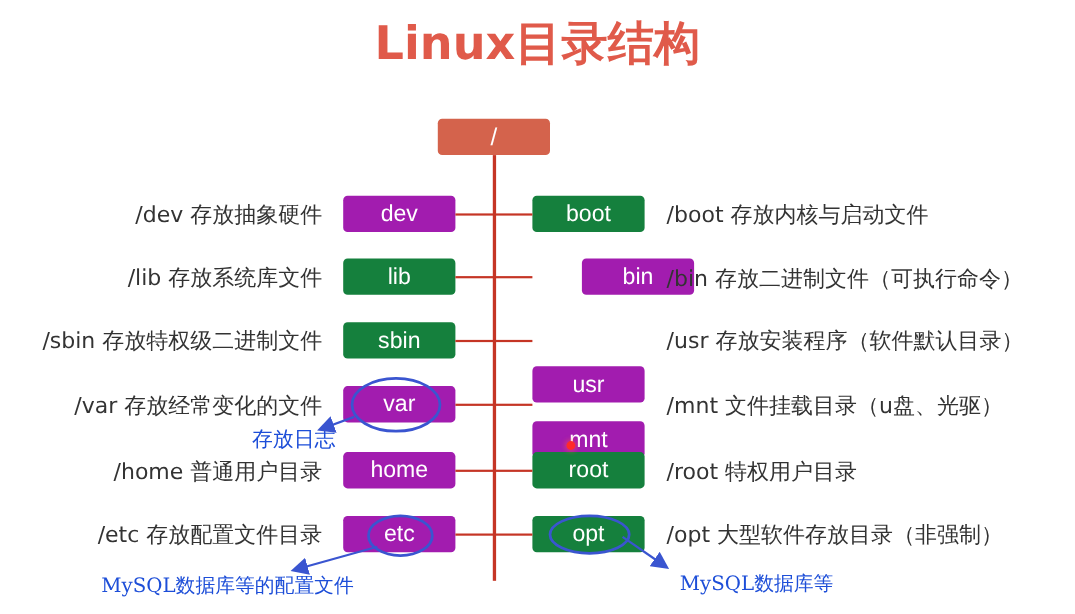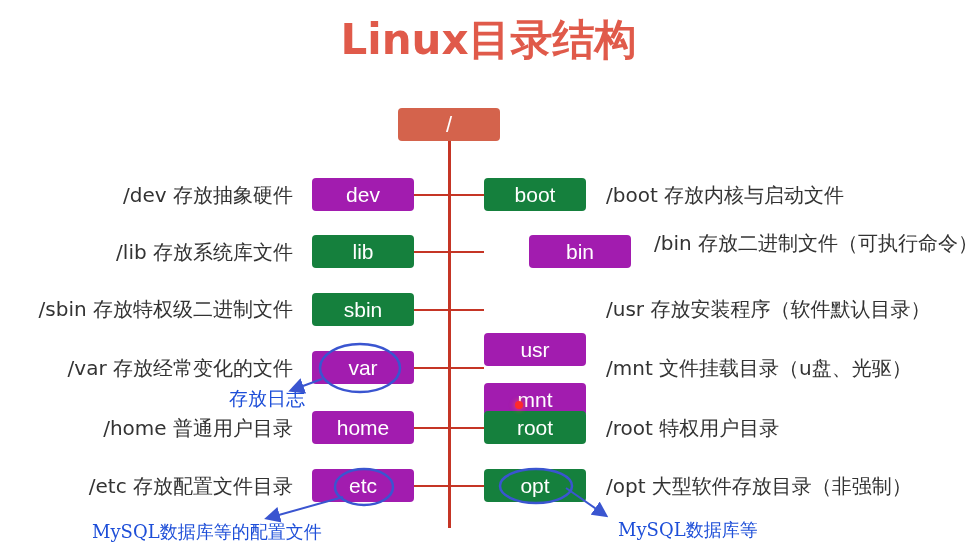--- a/index.html
+++ b/index.html
@@ -67,21 +67,21 @@
 <div class="hline" style="left:414px;top:485px;width:70px;"></div>
 
 <div class="desc left" style="top:182px;">/dev 存放抽象硬件</div>
 <div class="desc left" style="top:239px;">/lib 存放系统库文件</div>
 <div class="desc left" style="top:296px;">/sbin 存放特权级二进制文件</div>
 <div class="desc left" style="top:355px;">/var 存放经常变化的文件</div>
 <div class="desc left" style="top:415px;">/home 普通用户目录</div>
 <div class="desc left" style="top:473px;">/etc 存放配置文件目录</div>
 
 <div class="desc right" style="top:182px;">/boot 存放内核与启动文件</div>
-<div class="desc right" style="top:230px;margin-left:48px;">/bin 存放二进制文件（可执行命令）</div>
+<div class="desc right" style="top:240px;">/bin 存放二进制文件（可执行命令）</div>
 <div class="desc right" style="top:296px;">/usr 存放安装程序（软件默认目录）</div>
 <div class="desc right" style="top:355px;">/mnt 文件挂载目录（u盘、光驱）</div>
 <div class="desc right" style="top:415px;">/root 特权用户目录</div>
 <div class="desc right" style="top:473px;">/opt 大型软件存放目录（非强制）</div>
 
 <div class="note" style="left:229px;top:386px;font-size:19px;">存放日志</div>
 <div class="note" style="left:92px;top:520px;font-size:18px;">MySQL数据库等的配置文件</div>
 <div class="note" style="left:618px;top:518px;font-size:18px;">MySQL数据库等</div>
 
 <svg class="overlay" width="977" height="558">

